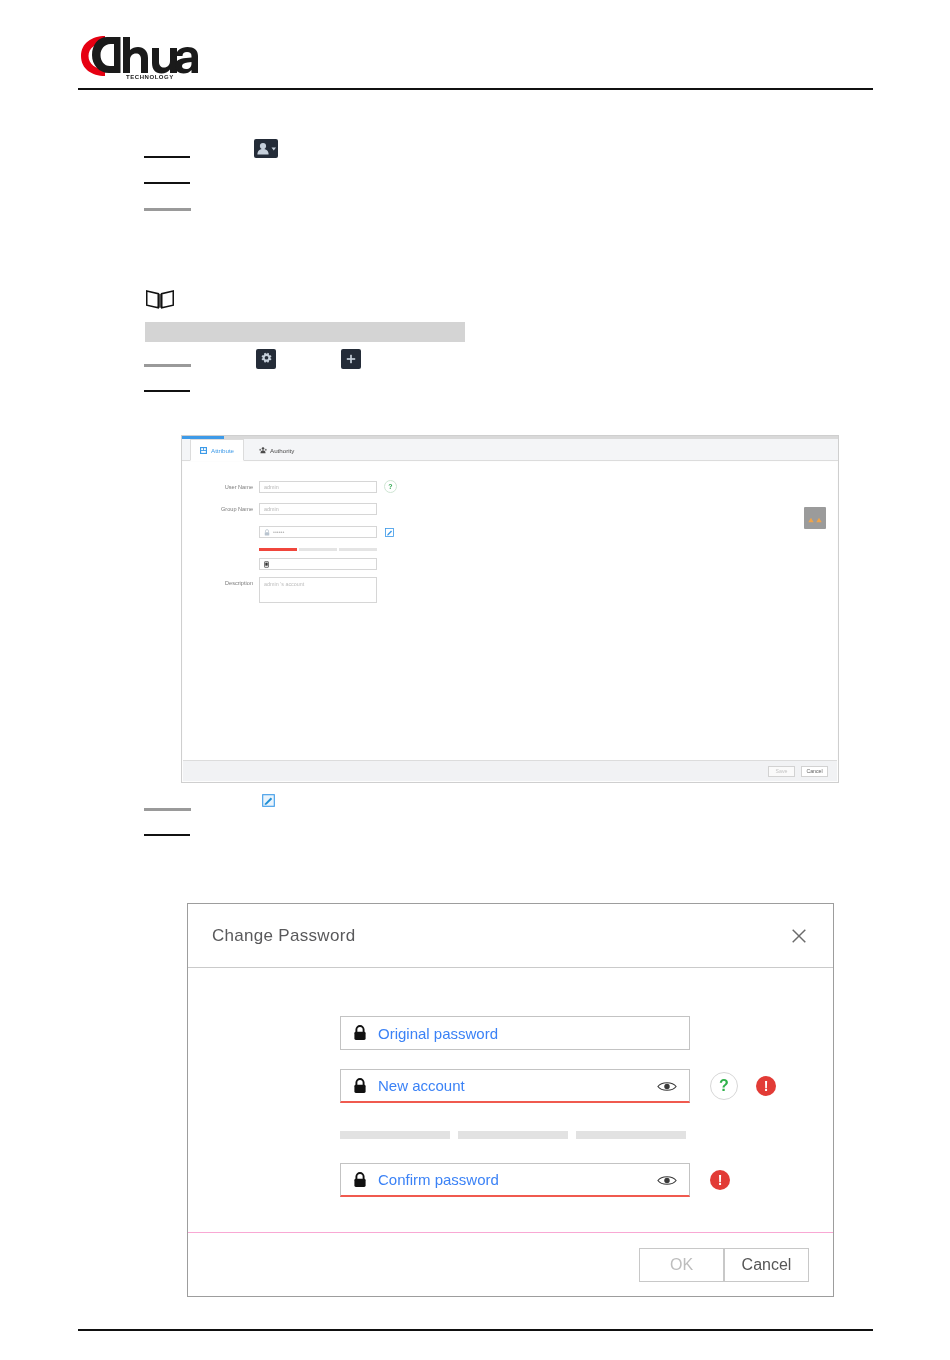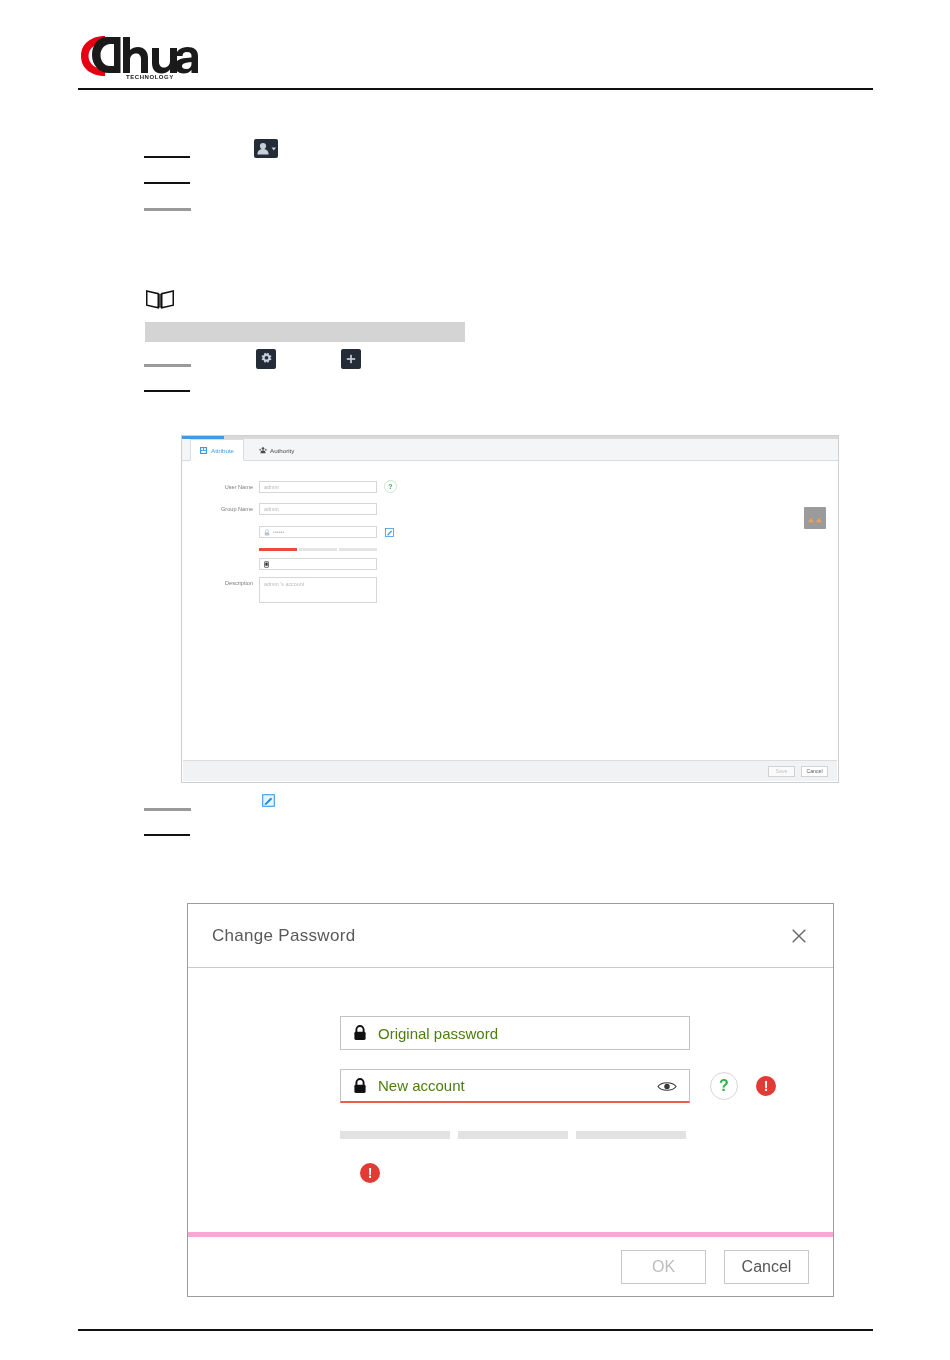--- a/index.html
+++ b/index.html
@@ -79,33 +79,33 @@
         background:#ffffff;border:1px solid #9d9d9d;box-sizing:border-box;}
   .fig2-head{position:absolute;left:0;top:0;width:100%;height:64px;
              border-bottom:1px solid #cacaca;box-sizing:border-box;
              display:flex;align-items:center;}
   .fig2-title{position:absolute;left:24px;font-size:17px;color:#59595b;
               letter-spacing:.3px;}
   .fig2-close{position:absolute;right:24px;width:20px;height:20px;
               display:flex;align-items:center;justify-content:center;}
   .fig2-body{position:absolute;left:0;top:64px;right:0;bottom:64px;}
   .fig2-foot{position:absolute;left:0;bottom:0;width:100%;height:64px;
-             border-top:5px solid #f9a8d4;box-sizing:border-box;
+             border-top:1px solid #f9a8d4;box-sizing:border-box;
              display:flex;align-items:center;justify-content:flex-end;
-             gap:18px;padding-right:24px;}
+             padding-right:24px;}
   .pbtn{width:85px;height:34px;border:1px solid #c8c8c8;background:#fff;
         font-size:16px;color:#565656;display:flex;align-items:center;
         justify-content:center;box-sizing:border-box;}
   .pbtn.disabled{color:#bdbdbd;}
   .prow{position:absolute;display:flex;align-items:center;}
   .pfield{width:350px;height:34px;border:1px solid #c3c3c3;background:#fff;
           box-sizing:border-box;display:flex;align-items:center;
           padding:0 12px;gap:11px;}
   .pfield.err{border-bottom:2px solid #f05a4f;}
-  .pph{font-size:15px;color:#4d7c0f;flex:1;}
+  .pph{font-size:15px;color:#3b82f6;flex:1;}
   .eye{width:20px;height:13px;flex:none;}
   .lock{width:14px;height:16px;flex:none;}
   .badge{width:26px;height:26px;border-radius:50%;display:flex;
          align-items:center;justify-content:center;flex:none;}
   .badge.help{border:1px solid #d7d7d7;background:#fff;color:#2fb14a;
               font-size:16px;font-weight:bold;line-height:1;}
   .badge.err{width:20px;height:20px;background:#e23b36;color:#fff;
              font-size:14px;font-weight:bold;line-height:1;}
   .meter{position:absolute;display:flex;gap:8px;}
   .mseg{width:110px;height:8px;background:#e2e2e2;}
@@ -334,20 +334,35 @@
         <span class="badge err" style="margin-left:18px;">!</span>
       </div>
 
       <div class="meter" style="left:152px;top:163px;">
         <span class="mseg"></span>
         <span class="mseg"></span>
         <span class="mseg"></span>
       </div>
 
       <div class="prow" style="left:152px;top:195px;">
+        <span class="pfield err">
+          <span class="lock">
+            <svg viewBox="0 0 14 16" width="14" height="16">
+              <path d="M3.4 7 L3.4 4.6 A3.6 3.6 0 0 1 10.6 4.6 L10.6 7" fill="none" stroke="#111" stroke-width="1.9"></path>
+              <rect x="1.4" y="6.8" width="11.2" height="8.2" rx="1.4" fill="#111"></rect>
+            </svg>
+          </span>
+          <span class="pph">Confirm password</span>
+          <span class="eye">
+            <svg viewBox="0 0 22 13" width="20" height="13">
+              <path d="M1 6.5 C5 1 17 1 21 6.5 C17 12 5 12 1 6.5 Z" fill="none" stroke="#3a3a3a" stroke-width="1.2"></path>
+              <circle cx="11" cy="6.6" r="3" fill="#3a3a3a"></circle>
+            </svg>
+          </span>
+        </span>
         <span class="badge err" style="margin-left:20px;">!</span>
       </div>
     </div>
 
     <div class="fig2-foot">
       <span class="pbtn disabled">OK</span>
       <span class="pbtn">Cancel</span>
     </div>
   </div>
 

